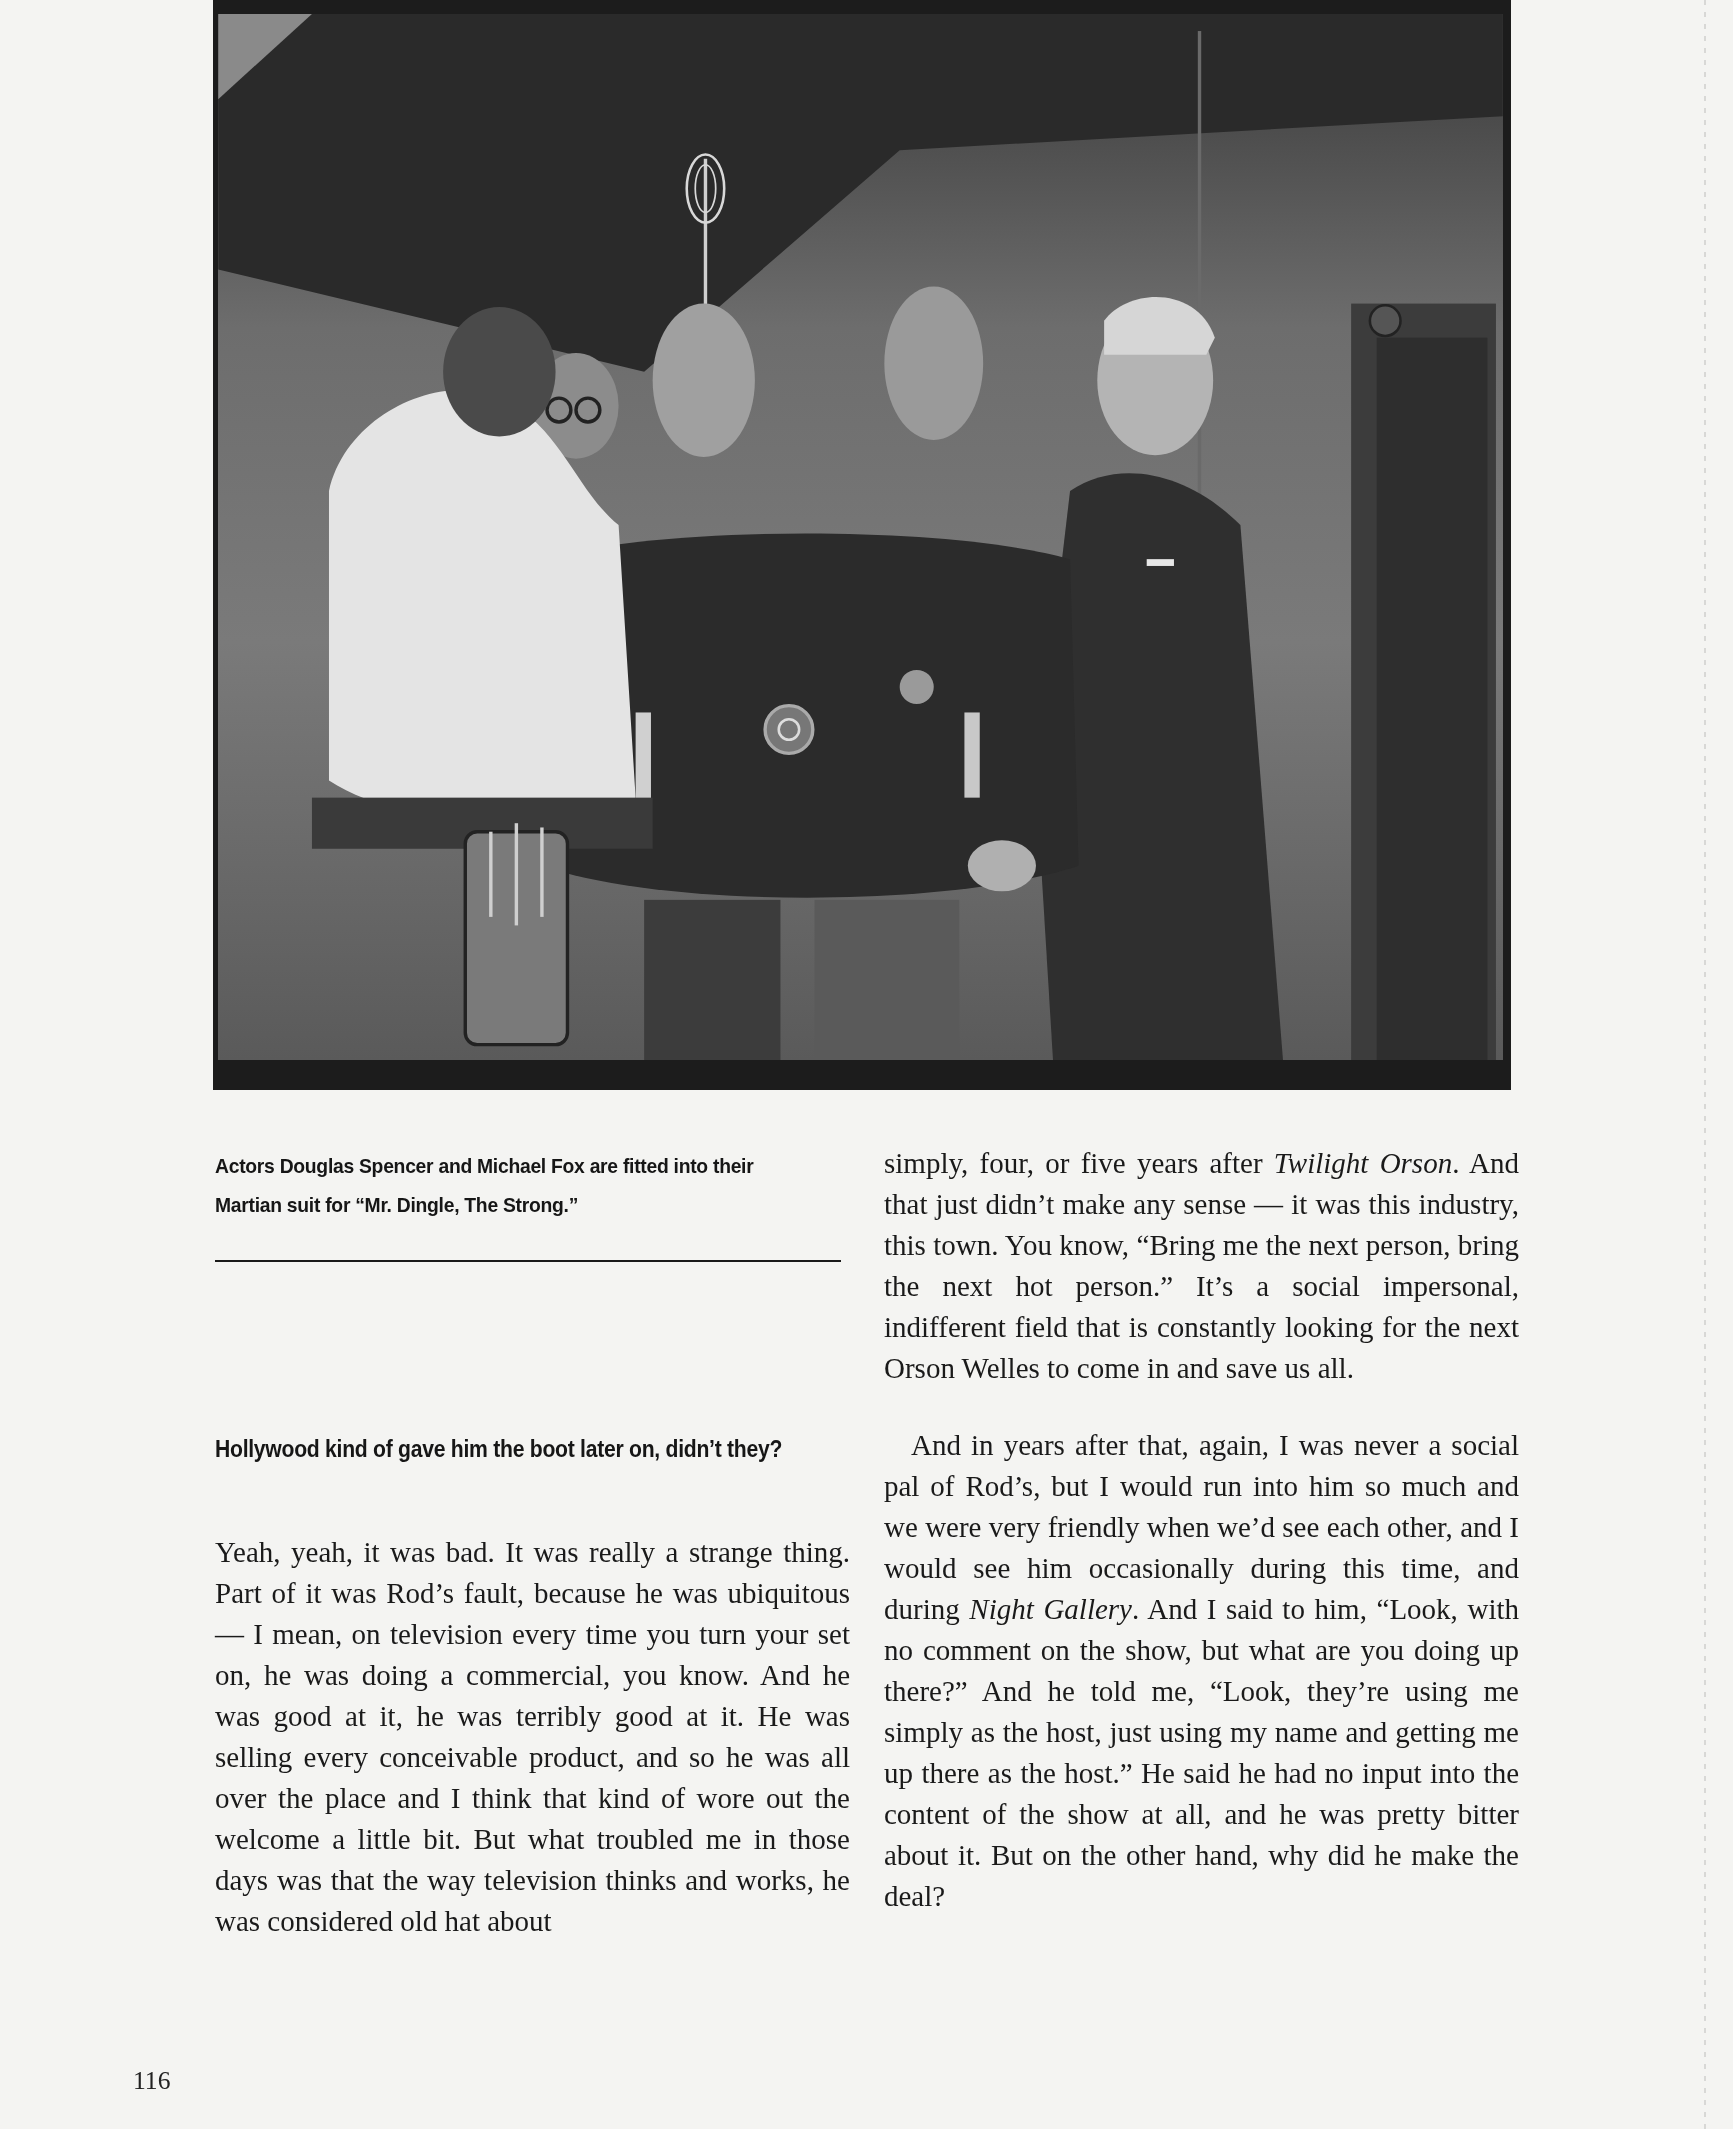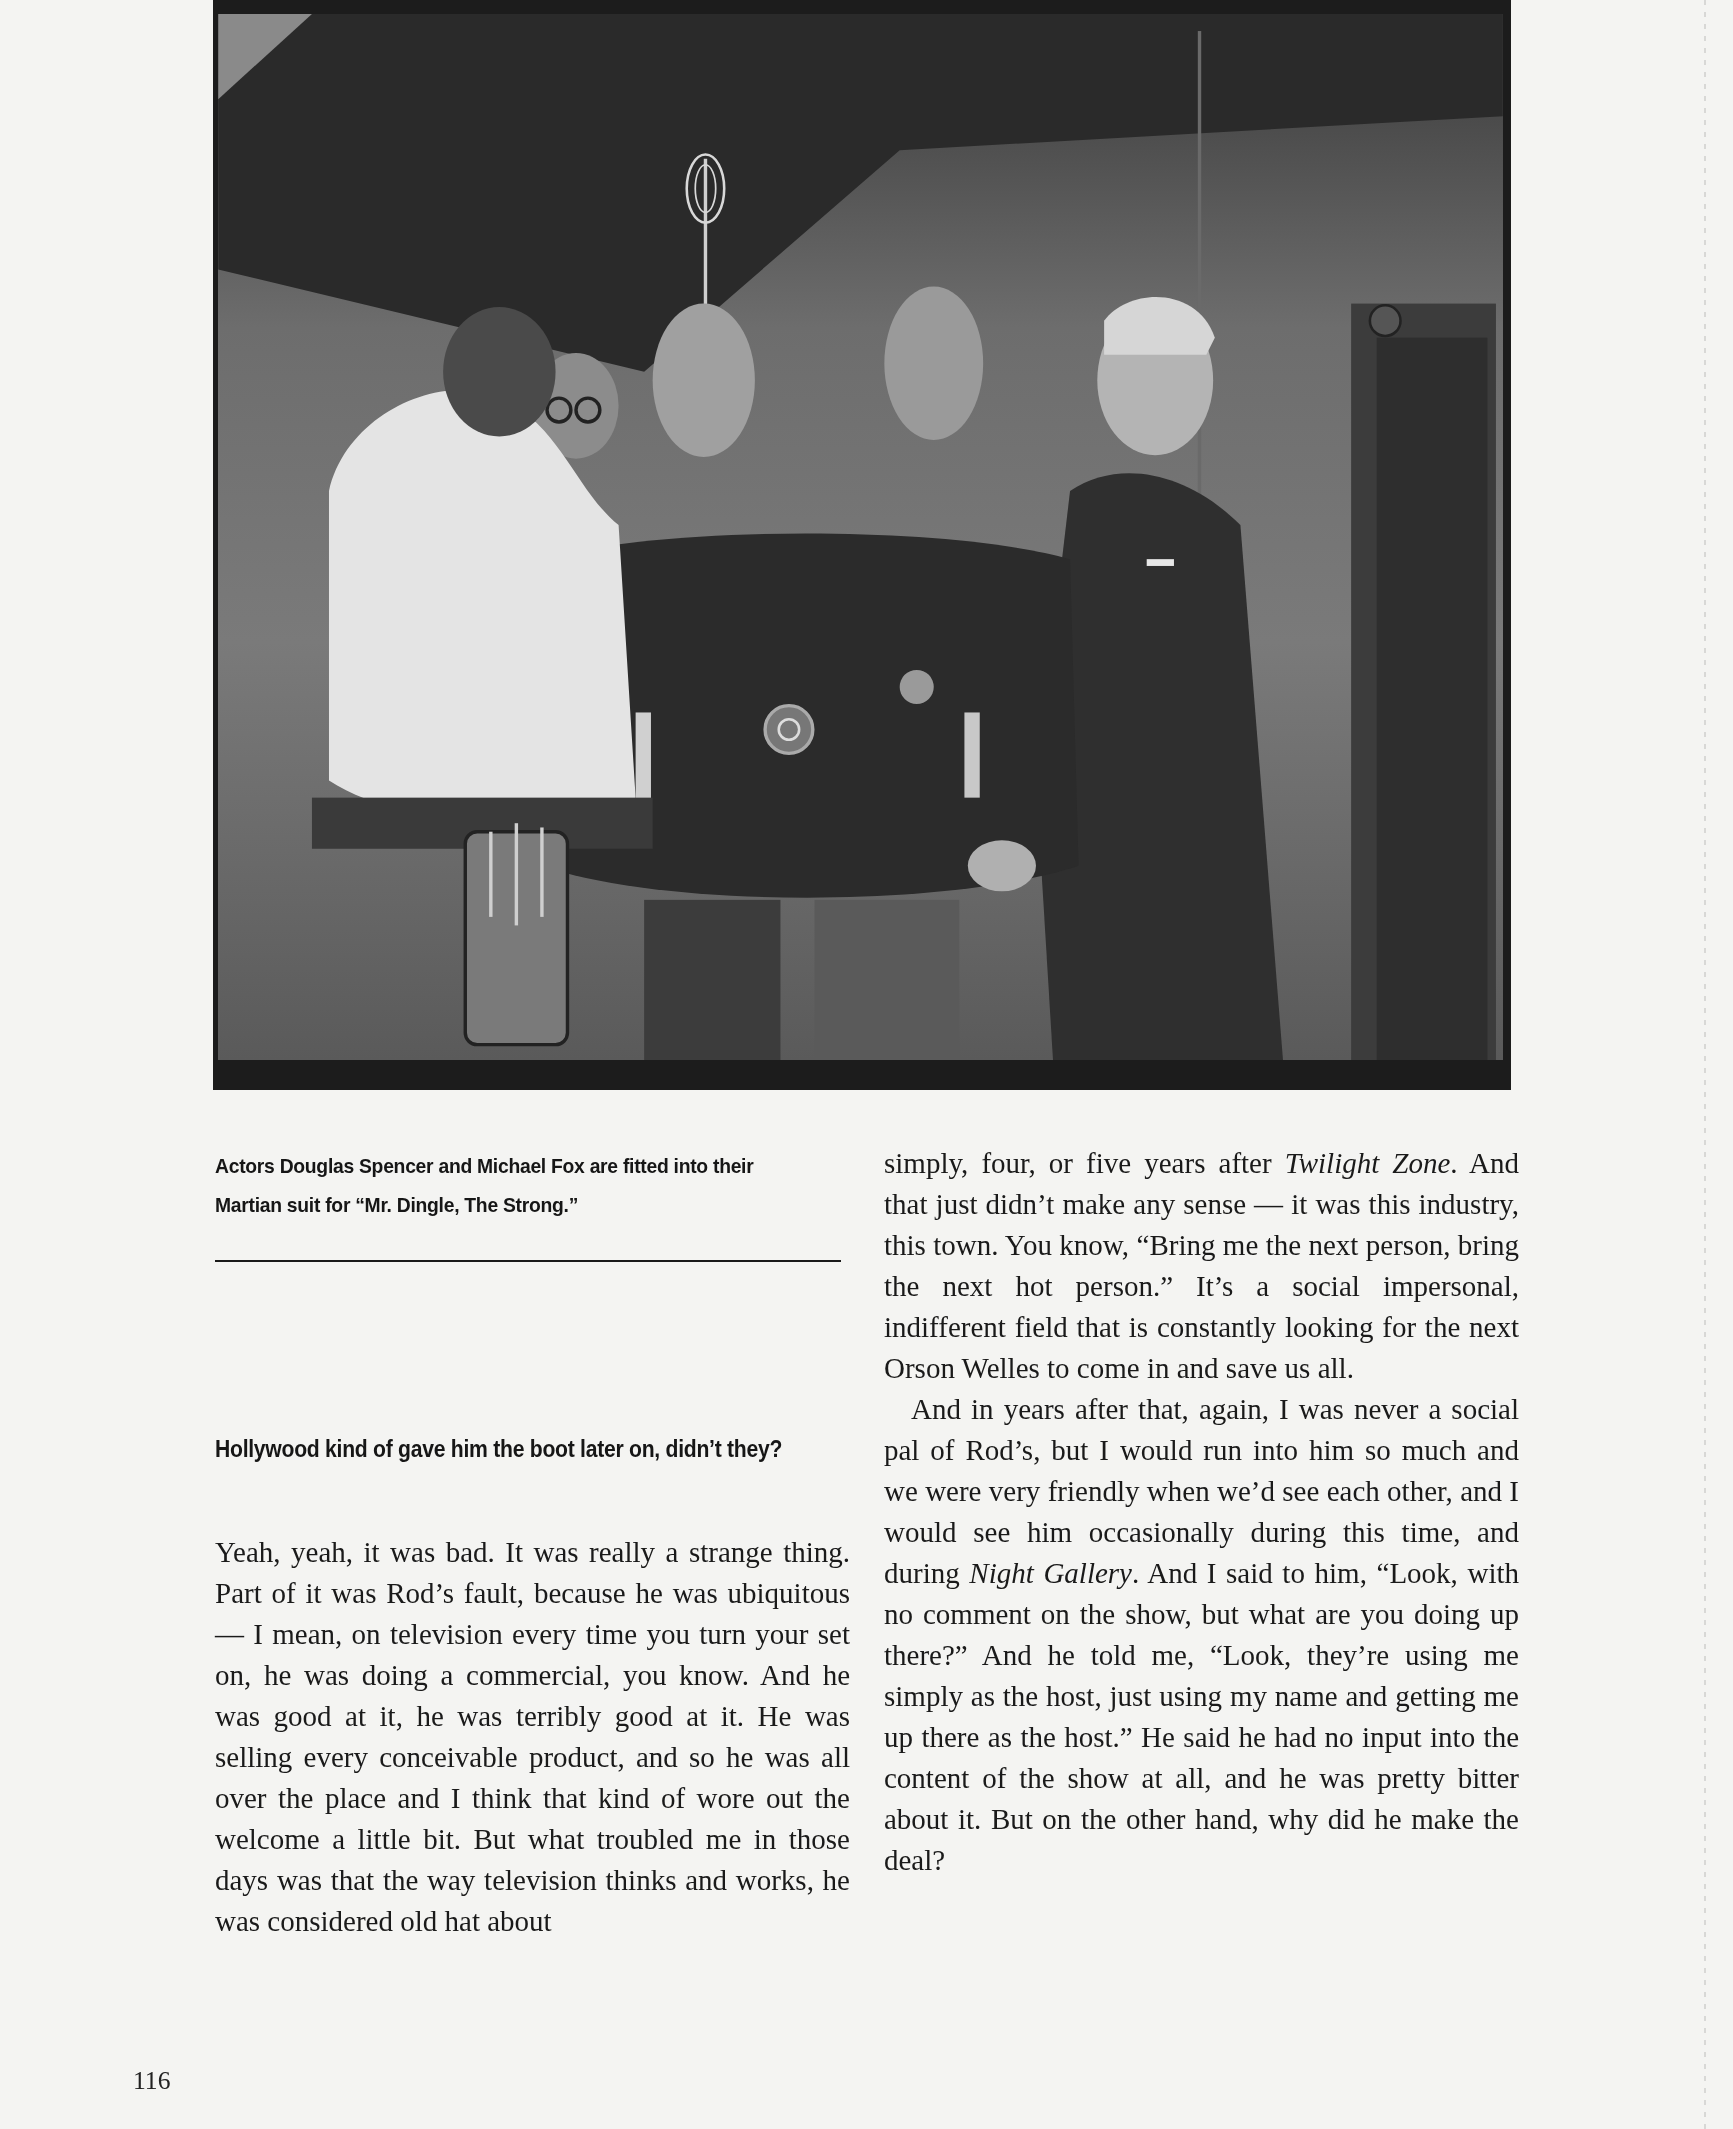--- a/index.html
+++ b/index.html
@@ -44,21 +44,21 @@
     color: #161616;
   }
   .col {
     position: absolute; width: 635px;
     font-family: "Liberation Serif", serif;
     font-size: 29px; line-height: 41px;
     text-align: justify; text-align-last: left;
     color: #1a1a1a;
   }
   .col p { margin: 0; }
-  .col p.indent { text-indent: 27px; }
+  .col p.indent { text-indent: 27px; margin-top: 36px; }
   .col-left { left: 215px; top: 1532px; }
   .col-right { left: 884px; top: 1143px; }
   .col em { font-style: italic; }
   .page-number {
     position: absolute; left: 109px; top: 2066px;
     font-family: "Liberation Serif", serif; font-size: 25.6px; color: #222; margin-left: 24px;
   }
 </style>
 </head>
 <body>
@@ -122,18 +122,18 @@
 <div class="caption">Actors Douglas Spencer and Michael Fox are fitted into their Martian suit for “Mr. Dingle, The Strong.”</div>
 <div class="caption-rule"></div>
 
 <div class="question">Hollywood kind of gave him the boot later on, didn’t they?</div>
 
 <div class="col col-left">
   <p>Yeah, yeah, it was bad. It was really a strange thing. Part of it was Rod’s fault, because he was ubiquitous — I mean, on television every time you turn your set on, he was doing a commercial, you know. And he was good at it, he was terribly good at it. He was selling every conceivable product, and so he was all over the place and I think that kind of wore out the welcome a little bit. But what troubled me in those days was that the way television thinks and works, he was considered old hat about</p>
 </div>
 
 <div class="col col-right">
-  <p><span>simply, four, or five years after </span><em>Twilight Zone</em><span>. And that just didn’t make any sense — it was this industry, this town. You know, “Bring me the next person, bring the next hot person.” It’s a social impersonal, indifferent field that is constantly looking for the next Orson Welles to come in and save us all.</span></p>
+  <p><span>simply, four, or five years after </span><em>Twilight Orson</em><span>. And that just didn’t make any sense — it was this industry, this town. You know, “Bring me the next person, bring the next hot person.” It’s a social impersonal, indifferent field that is constantly looking for the next Orson Welles to come in and save us all.</span></p>
   <p class="indent"><span>And in years after that, again, I was never a social pal of Rod’s, but I would run into him so much and we were very friendly when we’d see each other, and I would see him occasionally during this time, and during </span><em>Night Gallery</em><span>. And I said to him, “Look, with no comment on the show, but what are you doing up there?” And he told me, “Look, they’re using me simply as the host, just using my name and getting me up there as the host.” He said he had no input into the content of the show at all, and he was pretty bitter about it. But on the other hand, why did he make the deal?</span></p>
 </div>
 
 <div class="page-number">116</div>
 
 
 </body></html>

